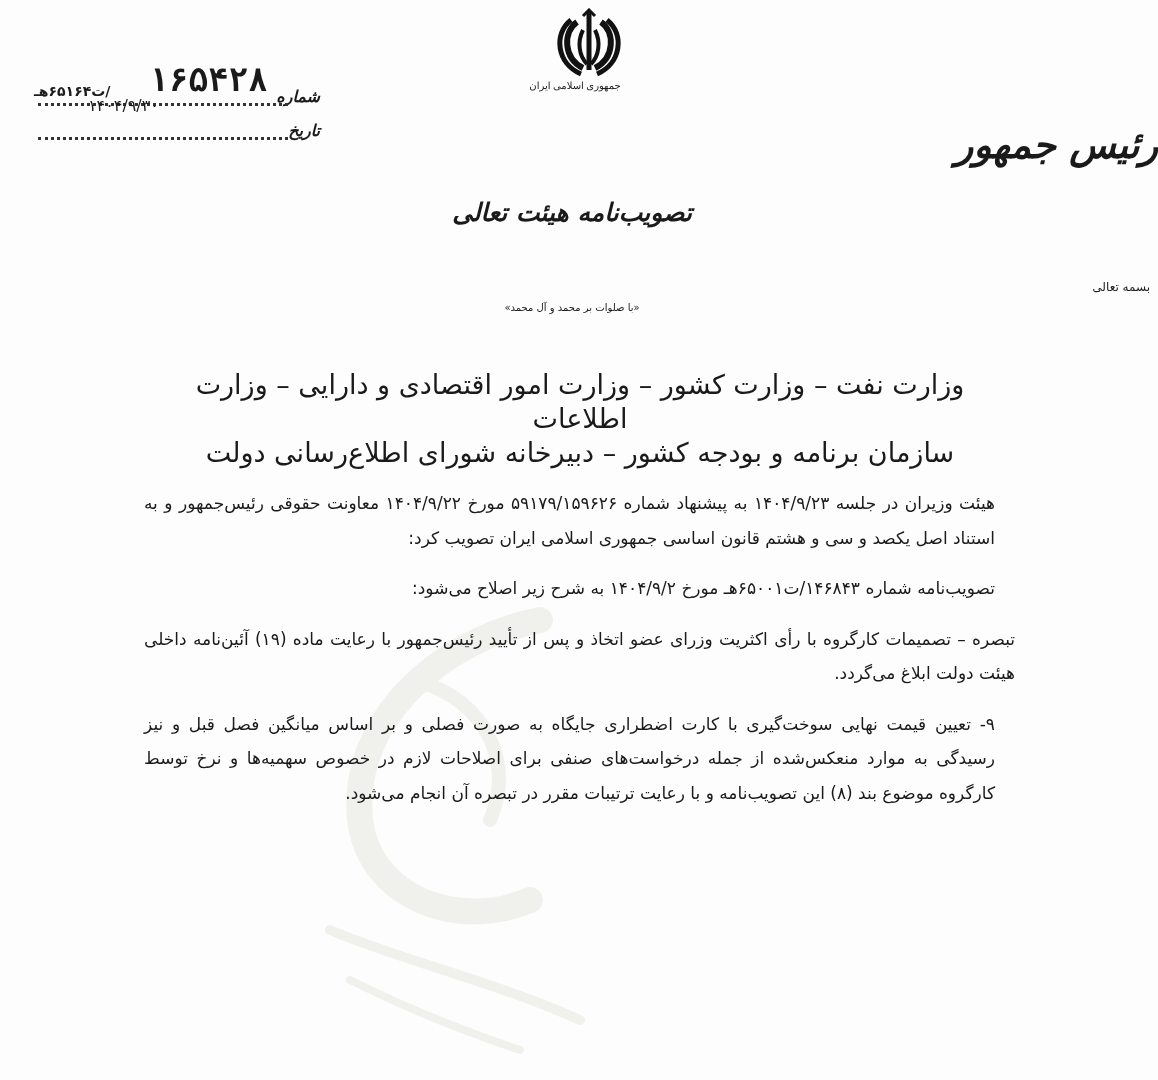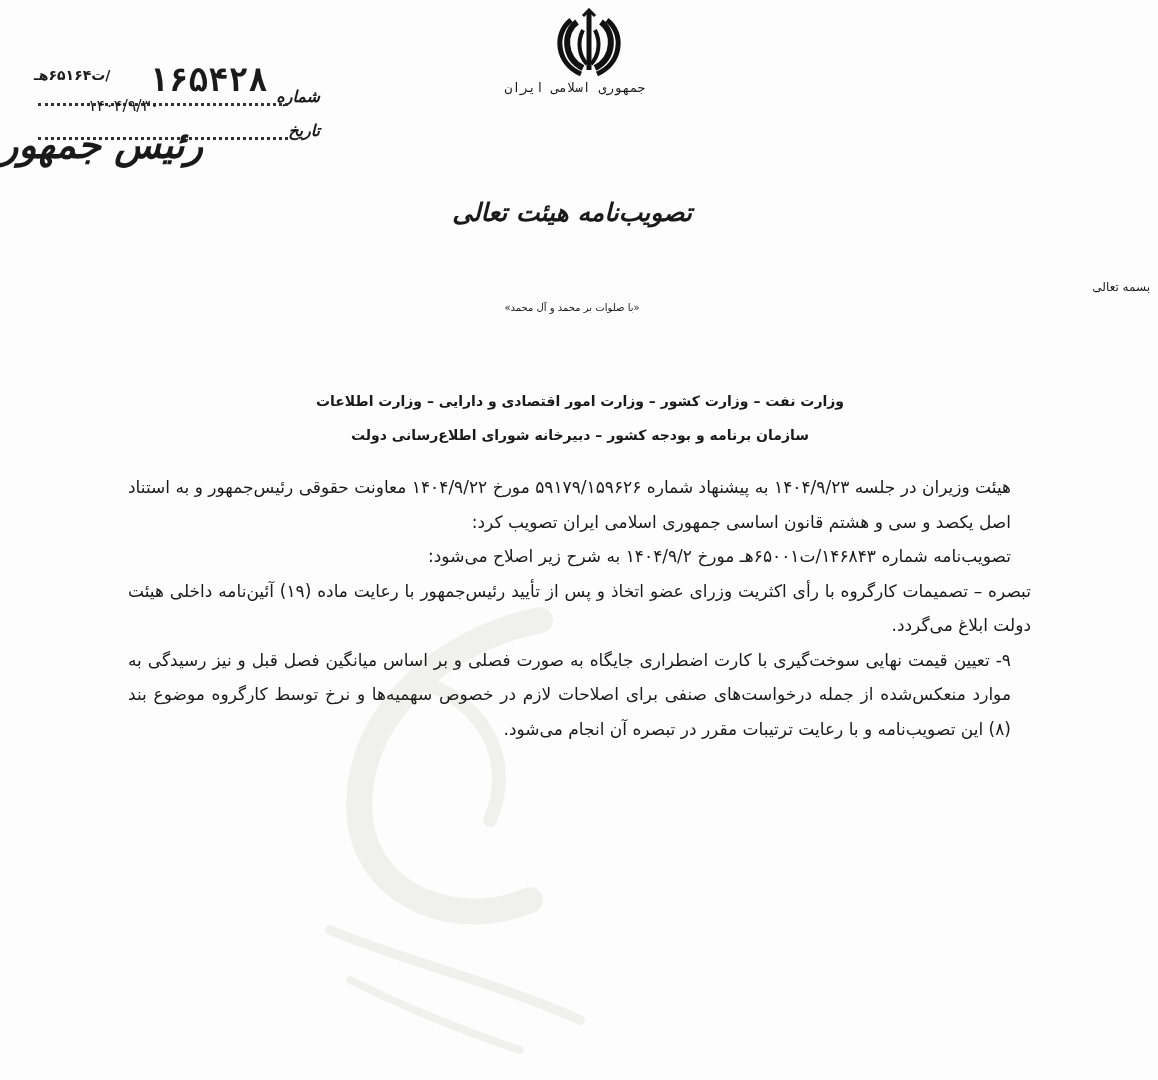--- a/index.html
+++ b/index.html
@@ -25,66 +25,66 @@
     font-size:16px; width:26px; text-align:center;
   }
   .meta-field {
     position:relative; width:250px; height:40px; border-bottom:3px dotted #333;
   }
   .meta-field .big {
     position:absolute; right:20px; bottom:2px; direction:ltr;
     font-family:Liberation Mono, monospace; font-weight:bold; font-size:33px; letter-spacing:2px;
   }
   .meta-field .suffix {
-    position:absolute; left:-4px; bottom:20px; direction:rtl;
+    position:absolute; left:-4px; bottom:4px; direction:rtl;
     font-size:14px; font-weight:bold; white-space:nowrap;
   }
   .meta-date-field { width:250px; height:20px; border-bottom:3px dotted #333; }
   .meta-date-val {
     position:absolute; left:88px; top:96px; direction:ltr;
     font-size:16px; font-weight:normal; letter-spacing:2px;
   }
 
   
   .emblem { position:absolute; left:553px; top:8px; width:72px; height:72px; }
   .republic {
     position:absolute; left:0; right:0; top:80px; text-align:center;
-    font-family:Liberation Mono, monospace; font-size:13px; padding-right:8px;
+    font-family:Liberation Serif, serif; font-size:10px; padding-right:8px;
   }
   .office {
-    position:absolute; left:0; right:0; top:122px; text-align:left;
+    position:absolute; left:0; right:0; top:122px; text-align:right;
     font-family:"DejaVu Serif", serif; font-size:38px; font-weight:bold; font-style:italic;
-    letter-spacing:1px; padding-right:6px;
+    letter-spacing:1px; padding-right:0;
   }
   .doc-type {
     position:absolute; left:0; right:0; top:198px; text-align:center;
     font-family:"DejaVu Serif", serif; font-size:25px; font-weight:bold; font-style:italic;
     padding-right:14px;
   }
   .besm {
     position:absolute; left:0; right:0; top:280px; text-align:right;
     font-size:12px; padding-right:8px;
   }
   .salawat {
     position:absolute; left:0; right:0; top:302px; text-align:center;
     font-size:10px; padding-right:14px;
   }
 
   
   .addressees {
-    position:absolute; left:180px; width:800px; top:384px; text-align:center;
-    font-weight:bold; font-size:14px; line-height:34px;
+    position:absolute; left:180px; width:800px; top:368px; text-align:center;
+    font-weight:normal; font-size:27px; line-height:34px;
   }
 
   
   .body-text {
     position:absolute; left:128px; width:903px; top:470px;
     font-size:17px; line-height:34.5px; text-align:justify; text-align-last:right;
   }
-  .body-text p { margin:0; }
+  .body-text p { margin:16px; }
   .body-text .indent { padding-right:20px; }
   .body-text .para { text-align:justify; }
 </style>
 </head>
 <body>
 
 <div class="page">
 
   <svg class="watermark" viewBox="0 0 330 460">
     <path d="M250 20 C150 40 60 120 70 220 C80 300 170 330 240 300" fill="none" stroke="#8a8a6a" stroke-width="26" stroke-linecap="round"></path>

